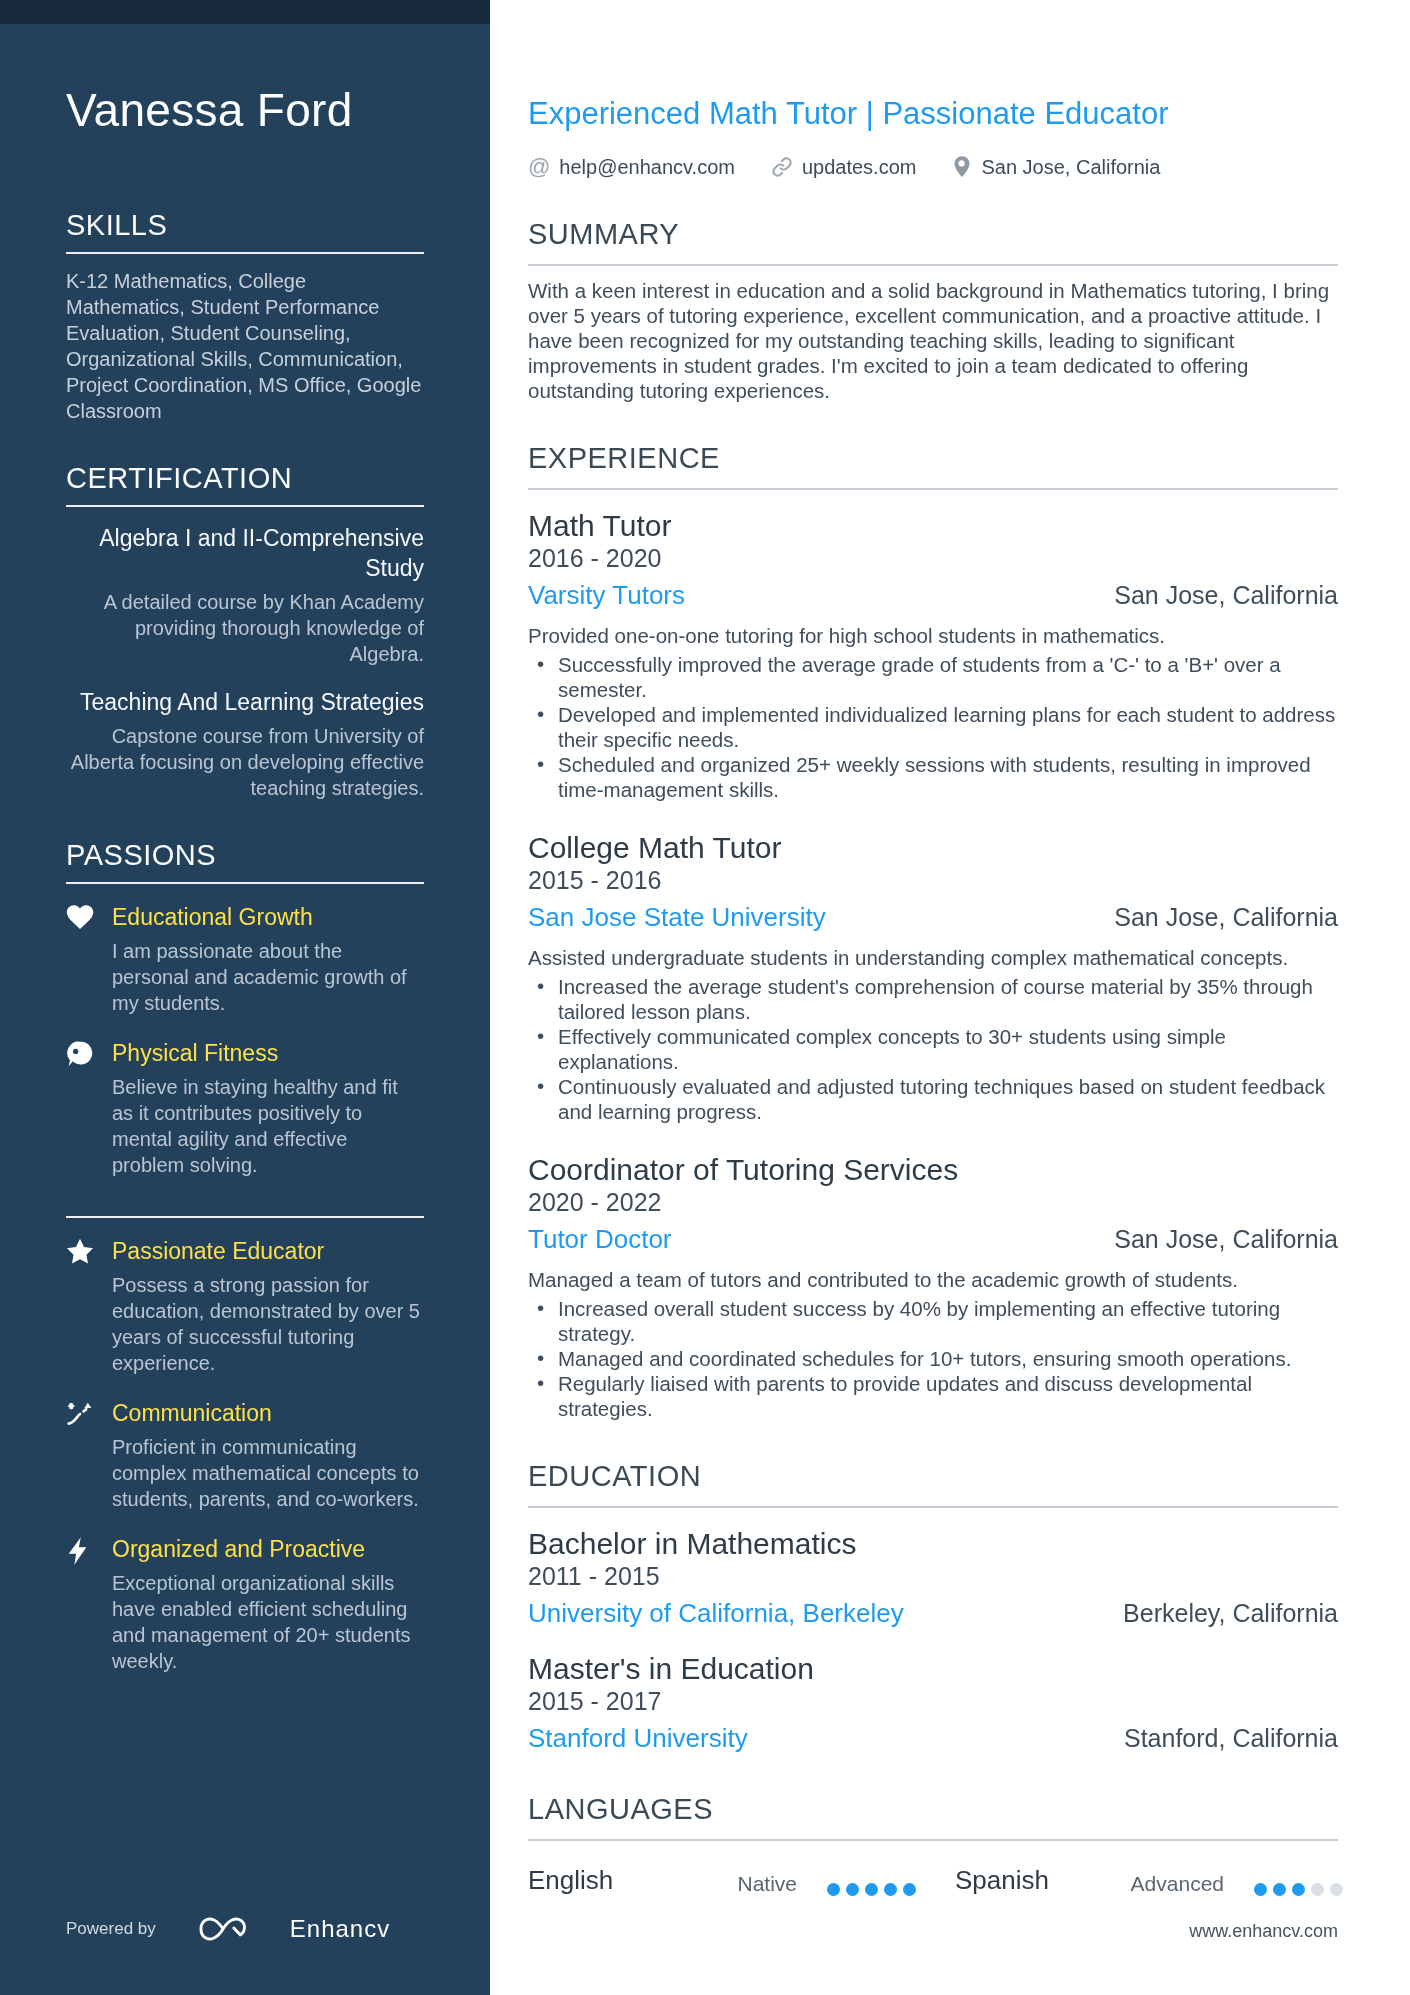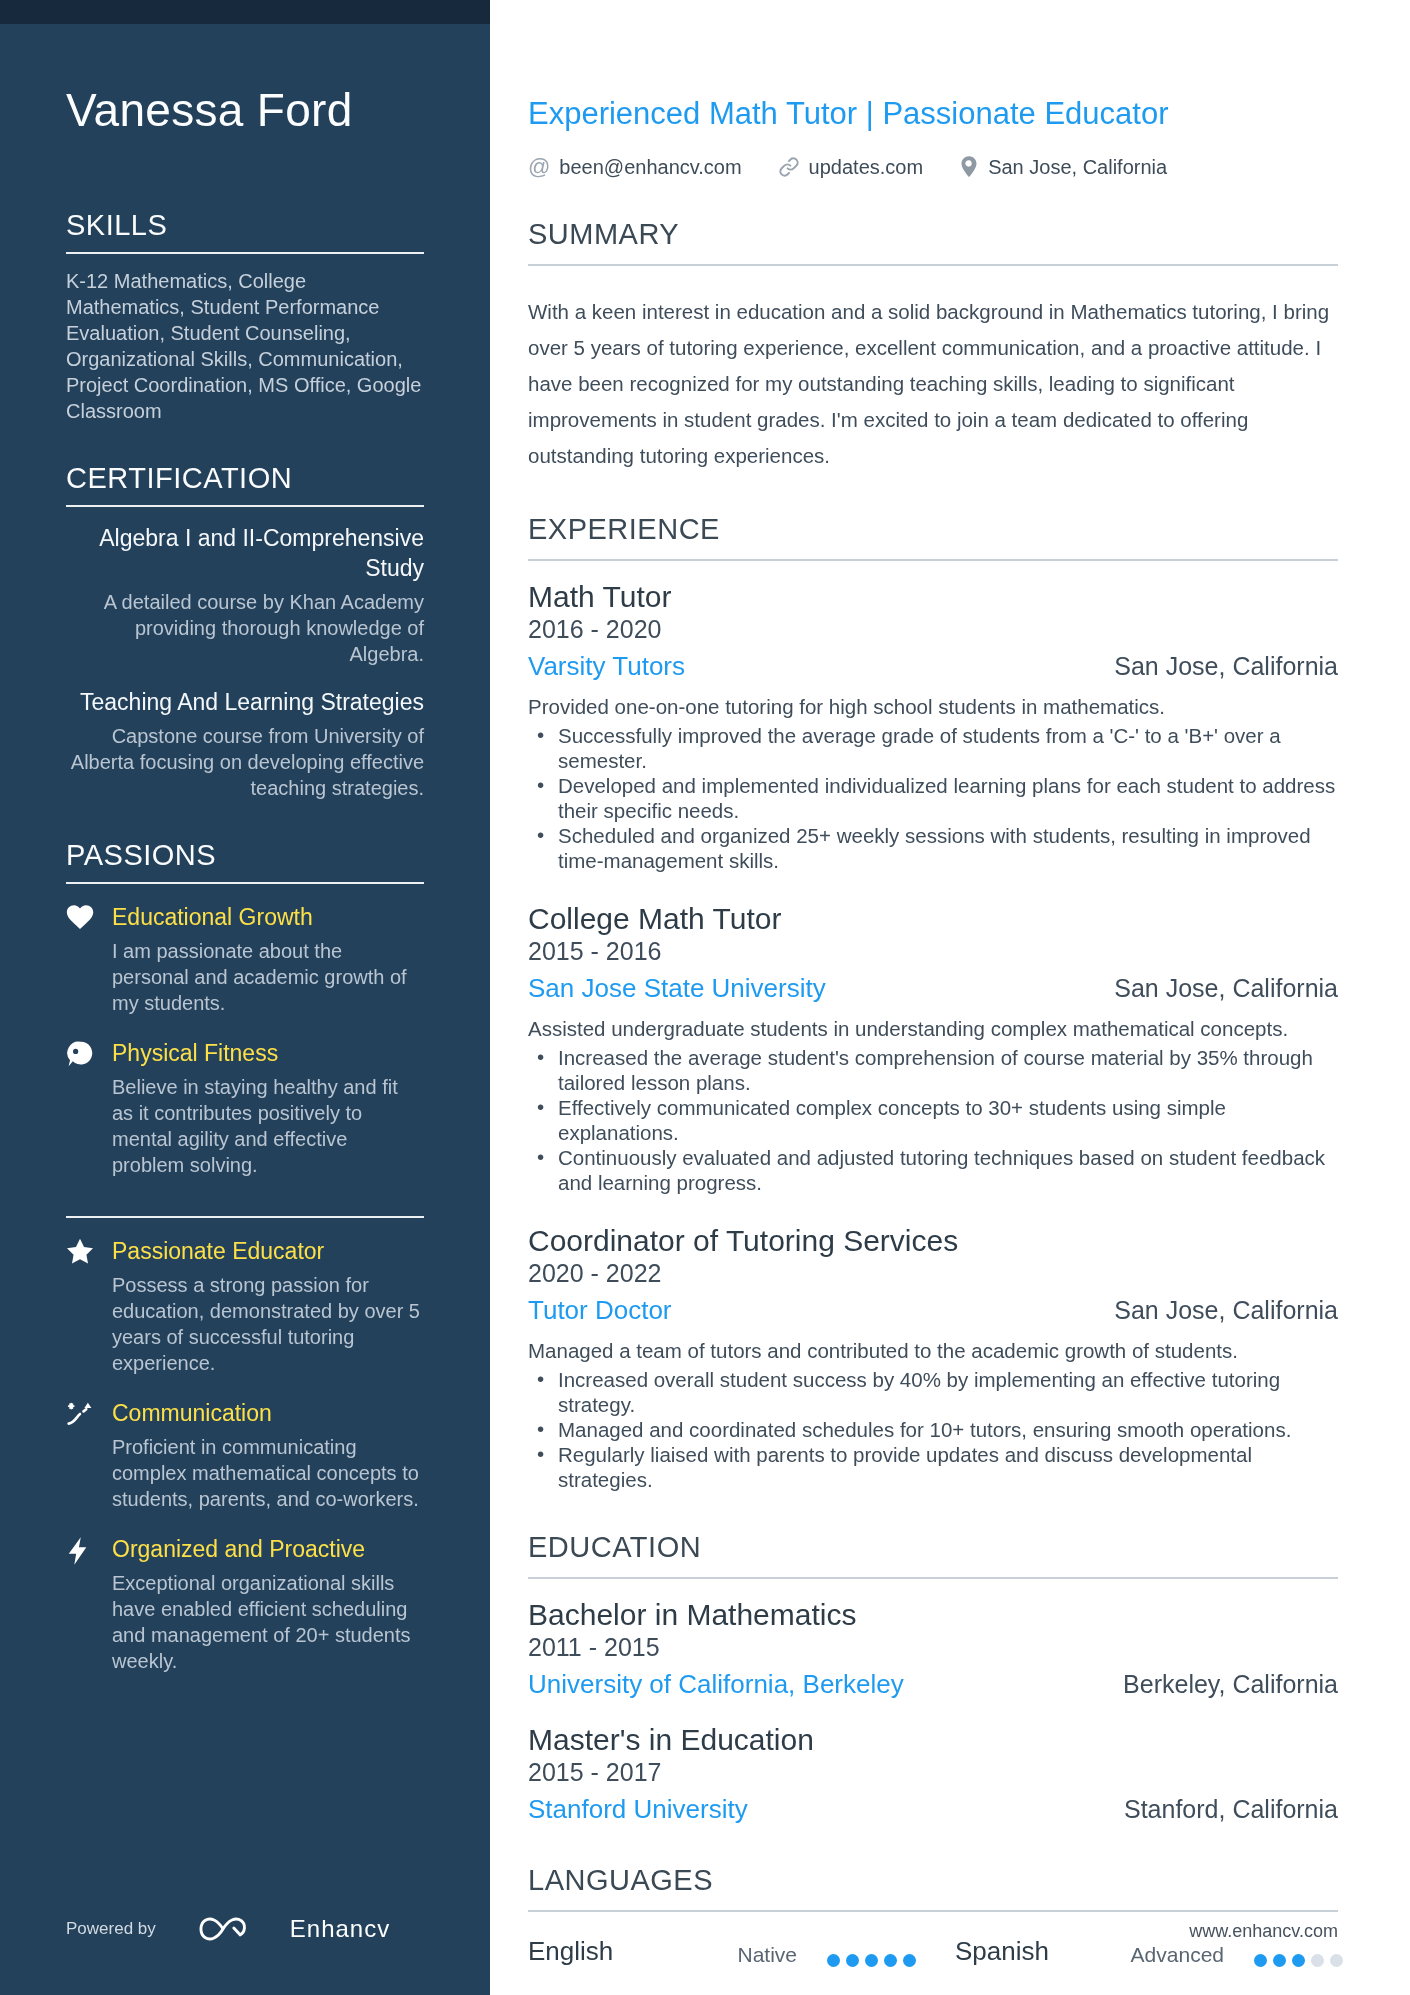--- a/index.html
+++ b/index.html
@@ -35,21 +35,21 @@
   
   .main { position:absolute; left:490px; top:0; right:0; bottom:0; padding:94px 72px 0 38px; }
   .doc-title { font-size:31px; font-weight:500; color:#1E9BF0; line-height:40px; }
   .contact-row { display:flex; align-items:center; gap:36px; margin-top:21px; }
   .contact { display:flex; align-items:center; gap:9px; font-size:20px; color:#3E4B58; }
   .contact .icn { color:#9AA5B0; display:flex; align-items:center; }
   .at-glyph { font-size:22px; color:#9AA5B0; line-height:1; }
   .m-section { margin-top:38px; }
   .m-section h2 { font-size:29px; font-weight:400; letter-spacing:.5px; color:#3B4954; line-height:35px; margin-bottom:12px; }
   .m-rule { height:2px; background:#C9CFD6; }
-  .body-text { margin-top:28px; font-size:20.5px; line-height:36px; color:#3F4D5B; }
+  .body-text { margin-top:12px; font-size:20.5px; line-height:25px; color:#3F4D5B; }
   .job { margin-top:18px; }
   .job + .job { margin-top:28px; }
   .jrow { display:flex; justify-content:space-between; align-items:baseline;flex-direction:column; }
   .jtitle { font-size:30px; font-weight:400; color:#2E3C48; line-height:36px; }
   .jmeta { font-size:25px; color:#3F4D5B; }
   .jrow2 { display:flex; justify-content:space-between; align-items:baseline; margin-top:6px; }
   .jcompany { font-size:26px; color:#1E9BF0; line-height:32px; }
   .jintro { margin-top:12px; font-size:20.5px; line-height:25px; color:#3F4D5B; }
   ul.bullets { list-style:none; margin-top:4px; }
   .bullets li { position:relative; padding-left:30px; font-size:20.5px; line-height:25px; color:#3F4D5B; }
@@ -173,21 +173,21 @@
     </div>
   </aside>
 
   <main class="main">
 
     <div class="doc-title">Experienced Math Tutor | Passionate Educator</div>
 
     <div class="contact-row">
       <span class="contact">
         <span class="icn at-glyph">@</span>
-        <span>been@enhancv.com</span>
+        <span>help@enhancv.com</span>
       </span>
       <span class="contact">
         <span class="icn">
           <svg width="22" height="22" viewBox="0 0 24 24" fill="none" stroke="currentColor" stroke-width="2.2" stroke-linecap="round">
             <path d="M10.5 13.5a4.6 4.6 0 0 0 6.5 0l3.2-3.2a4.6 4.6 0 0 0-6.5-6.5L11.9 5.6"></path>
             <path d="M13.5 10.5a4.6 4.6 0 0 0-6.5 0l-3.2 3.2a4.6 4.6 0 0 0 6.5 6.5l1.8-1.8"></path>
           </svg>
         </span>
         <span>updates.com</span>
       </span>

